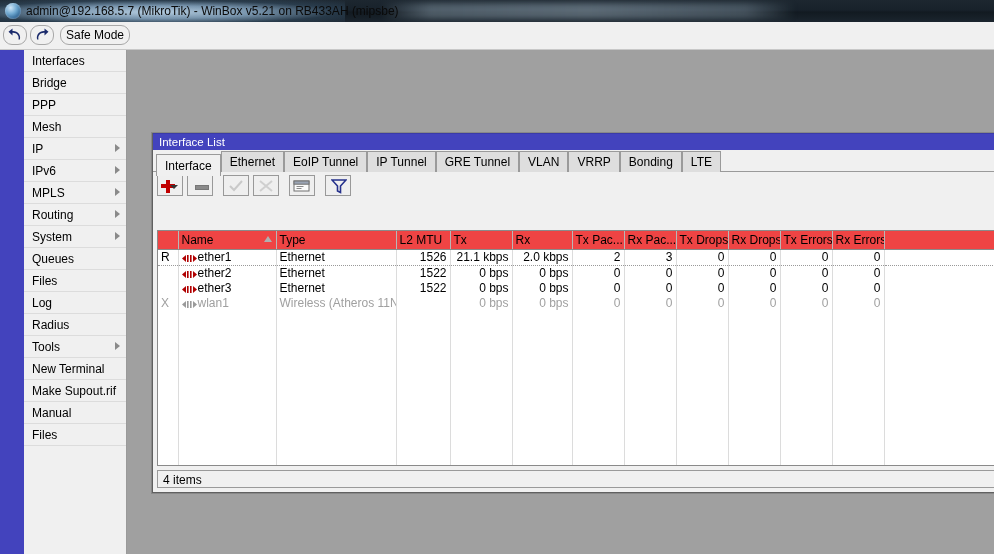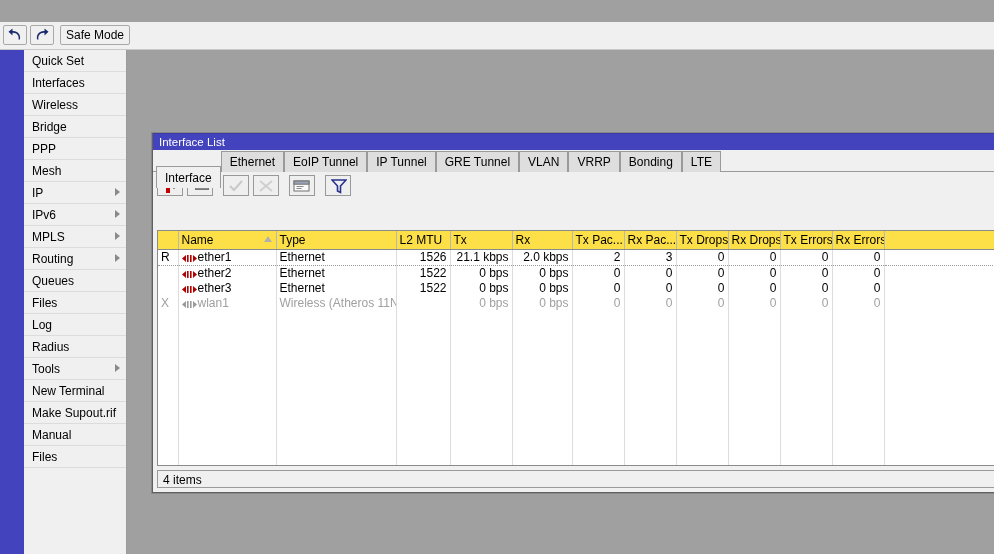--- a/index.html
+++ b/index.html
@@ -45,21 +45,21 @@
   
   #maintoolbar {
     position: absolute; left: 0; top: 22px; width: 994px; height: 28px;
     background: #f0f0f0;
     border-bottom: 1px solid #c8c8c8;
   }
   .tbtn {
     position: absolute; top: 3px; height: 20px;
     background: #f0f0f0;
     border: 1px solid #a8a8a8;
-    border-radius: 2px;
+    border-radius: 9px;
     display: flex; align-items: center; justify-content: center;
     cursor: default;
   }
   #btn-undo { left: 3px; width: 24px; }
   #btn-redo { left: 30px; width: 24px; }
   #btn-safemode { left: 60px; width: 70px; font-size: 12px; color: #000; }
 
   
   #sidebar-strip {
     position: absolute; left: 0; top: 50px; width: 24px; height: 504px;
@@ -132,21 +132,21 @@
     background: #dedede;
     border: 1px solid #9a9a9a;
     border-bottom: none;
     color: #000;
     vertical-align: top;
     cursor: default;
   }
   .tab.active {
     background: #f0f0f0;
     height: 22px;
-    margin-top: 16px;
+    margin-top: 4px;
     line-height: 22px;
     position: relative; z-index: 2;
   }
 
   
   #ificons {
     height: 28px;
     background: #f0f0f0;
     padding: 3px 0 0 4px;
     font-size: 0;
@@ -174,21 +174,21 @@
 
   
   #table-wrap {
     position: absolute; left: 4px; right: 4px; top: 97px; bottom: 26px;
     background: #ffffff;
     border: 1px solid #8a8a8a;
     overflow: hidden;
   }
   table.grid { border-collapse: collapse; width: 100%; table-layout: fixed; }
   table.grid th {
-    background: #fde047;
+    background: #ef4444;
     border-right: 1px solid #b8b8b8;
     border-bottom: 1px solid #8a8a8a;
     font-weight: normal;
     font-size: 12px;
     height: 18px;
     padding: 0 3px;
     text-align: left;
     color: #000;
     white-space: nowrap;
     overflow: hidden;
@@ -229,20 +229,26 @@
     padding-left: 5px;
     font-size: 12px;
     color: #000;
   }
 </style>
 </head>
 <body>
 
 <div id="app">
 
+  <div id="titlebar">
+    <div id="title-glow"></div>
+    <div id="title-blur"></div>
+    <div id="title-icon"></div>
+    <div id="title-text">admin@192.168.5.7 (MikroTik) - WinBox v5.21 on RB433AH (mipsbe)</div>
+  </div>
 
   <div id="maintoolbar">
     <div class="tbtn" id="btn-undo">
       <svg width="16" height="14" viewBox="0 0 16 14">
         <path d="M11.5 11.5 C12.5 7.5 9.5 4.5 5.5 4.8 L5.5 7.4 L1.5 3.8 L5.5 0.6 L5.5 3.0 C10.5 2.6 14 6.5 12.9 11.5 Z" fill="#1a2a6b"></path>
       </svg>
     </div>
     <div class="tbtn" id="btn-redo">
       <svg width="16" height="14" viewBox="0 0 16 14">
         <path d="M4.5 11.5 C3.5 7.5 6.5 4.5 10.5 4.8 L10.5 7.4 L14.5 3.8 L10.5 0.6 L10.5 3.0 C5.5 2.6 2 6.5 3.1 11.5 Z" fill="#1a2a6b"></path>
@@ -250,30 +256,29 @@
     </div>
     <div class="tbtn" id="btn-safemode">
       <span>Safe Mode</span>
     </div>
   </div>
 
   <div id="desktop"></div>
 
   <div id="sidebar-strip"></div>
   <div id="sidebar">
-      <div class="menu-item"><span>Quick Set</span></div>
       <div class="menu-item"><span>Interfaces</span></div>
-      <div class="menu-item"><span>Wireless</span></div>
       <div class="menu-item"><span>Bridge</span></div>
       <div class="menu-item"><span>PPP</span></div>
       <div class="menu-item"><span>Mesh</span></div>
       <div class="menu-item"><span>IP</span><span class="arrow"></span></div>
       <div class="menu-item"><span>IPv6</span><span class="arrow"></span></div>
       <div class="menu-item"><span>MPLS</span><span class="arrow"></span></div>
       <div class="menu-item"><span>Routing</span><span class="arrow"></span></div>
+      <div class="menu-item"><span>System</span><span class="arrow"></span></div>
       <div class="menu-item"><span>Queues</span></div>
       <div class="menu-item"><span>Files</span></div>
       <div class="menu-item"><span>Log</span></div>
       <div class="menu-item"><span>Radius</span></div>
       <div class="menu-item"><span>Tools</span><span class="arrow"></span></div>
       <div class="menu-item"><span>New Terminal</span></div>
       <div class="menu-item"><span>Make Supout.rif</span></div>
       <div class="menu-item"><span>Manual</span></div>
       <div class="menu-item"><span>Files</span></div>
     </div>

